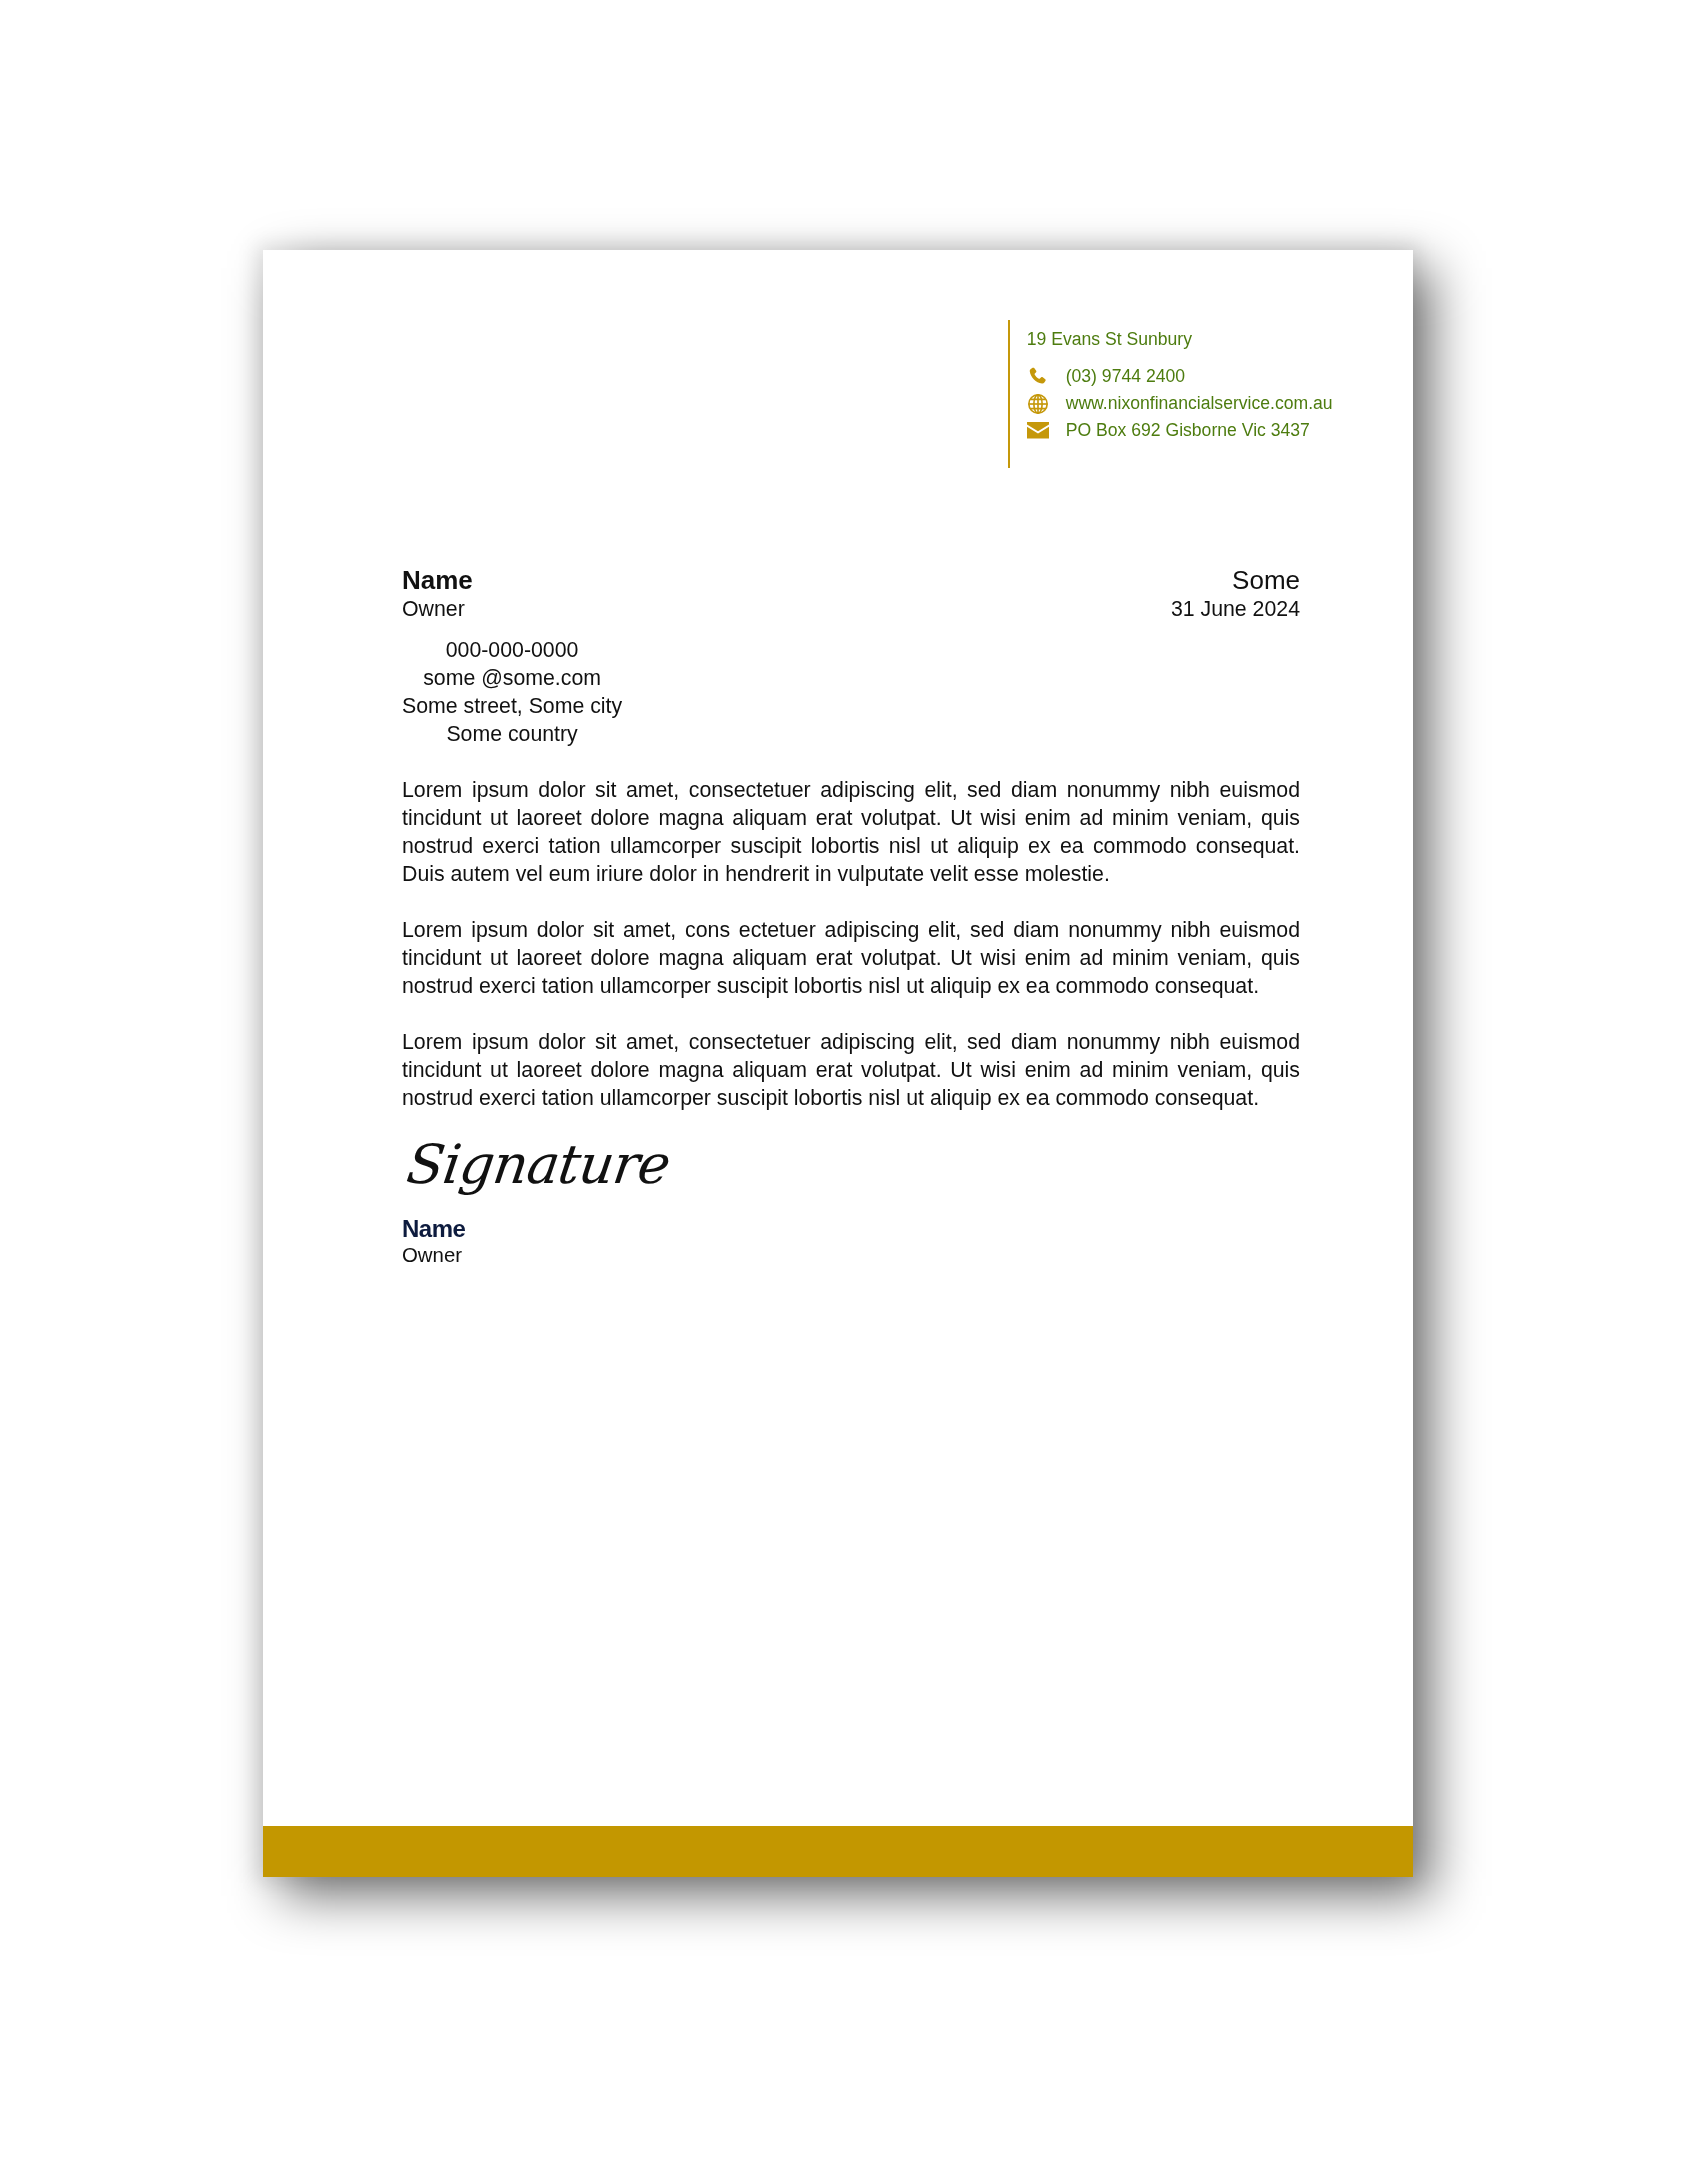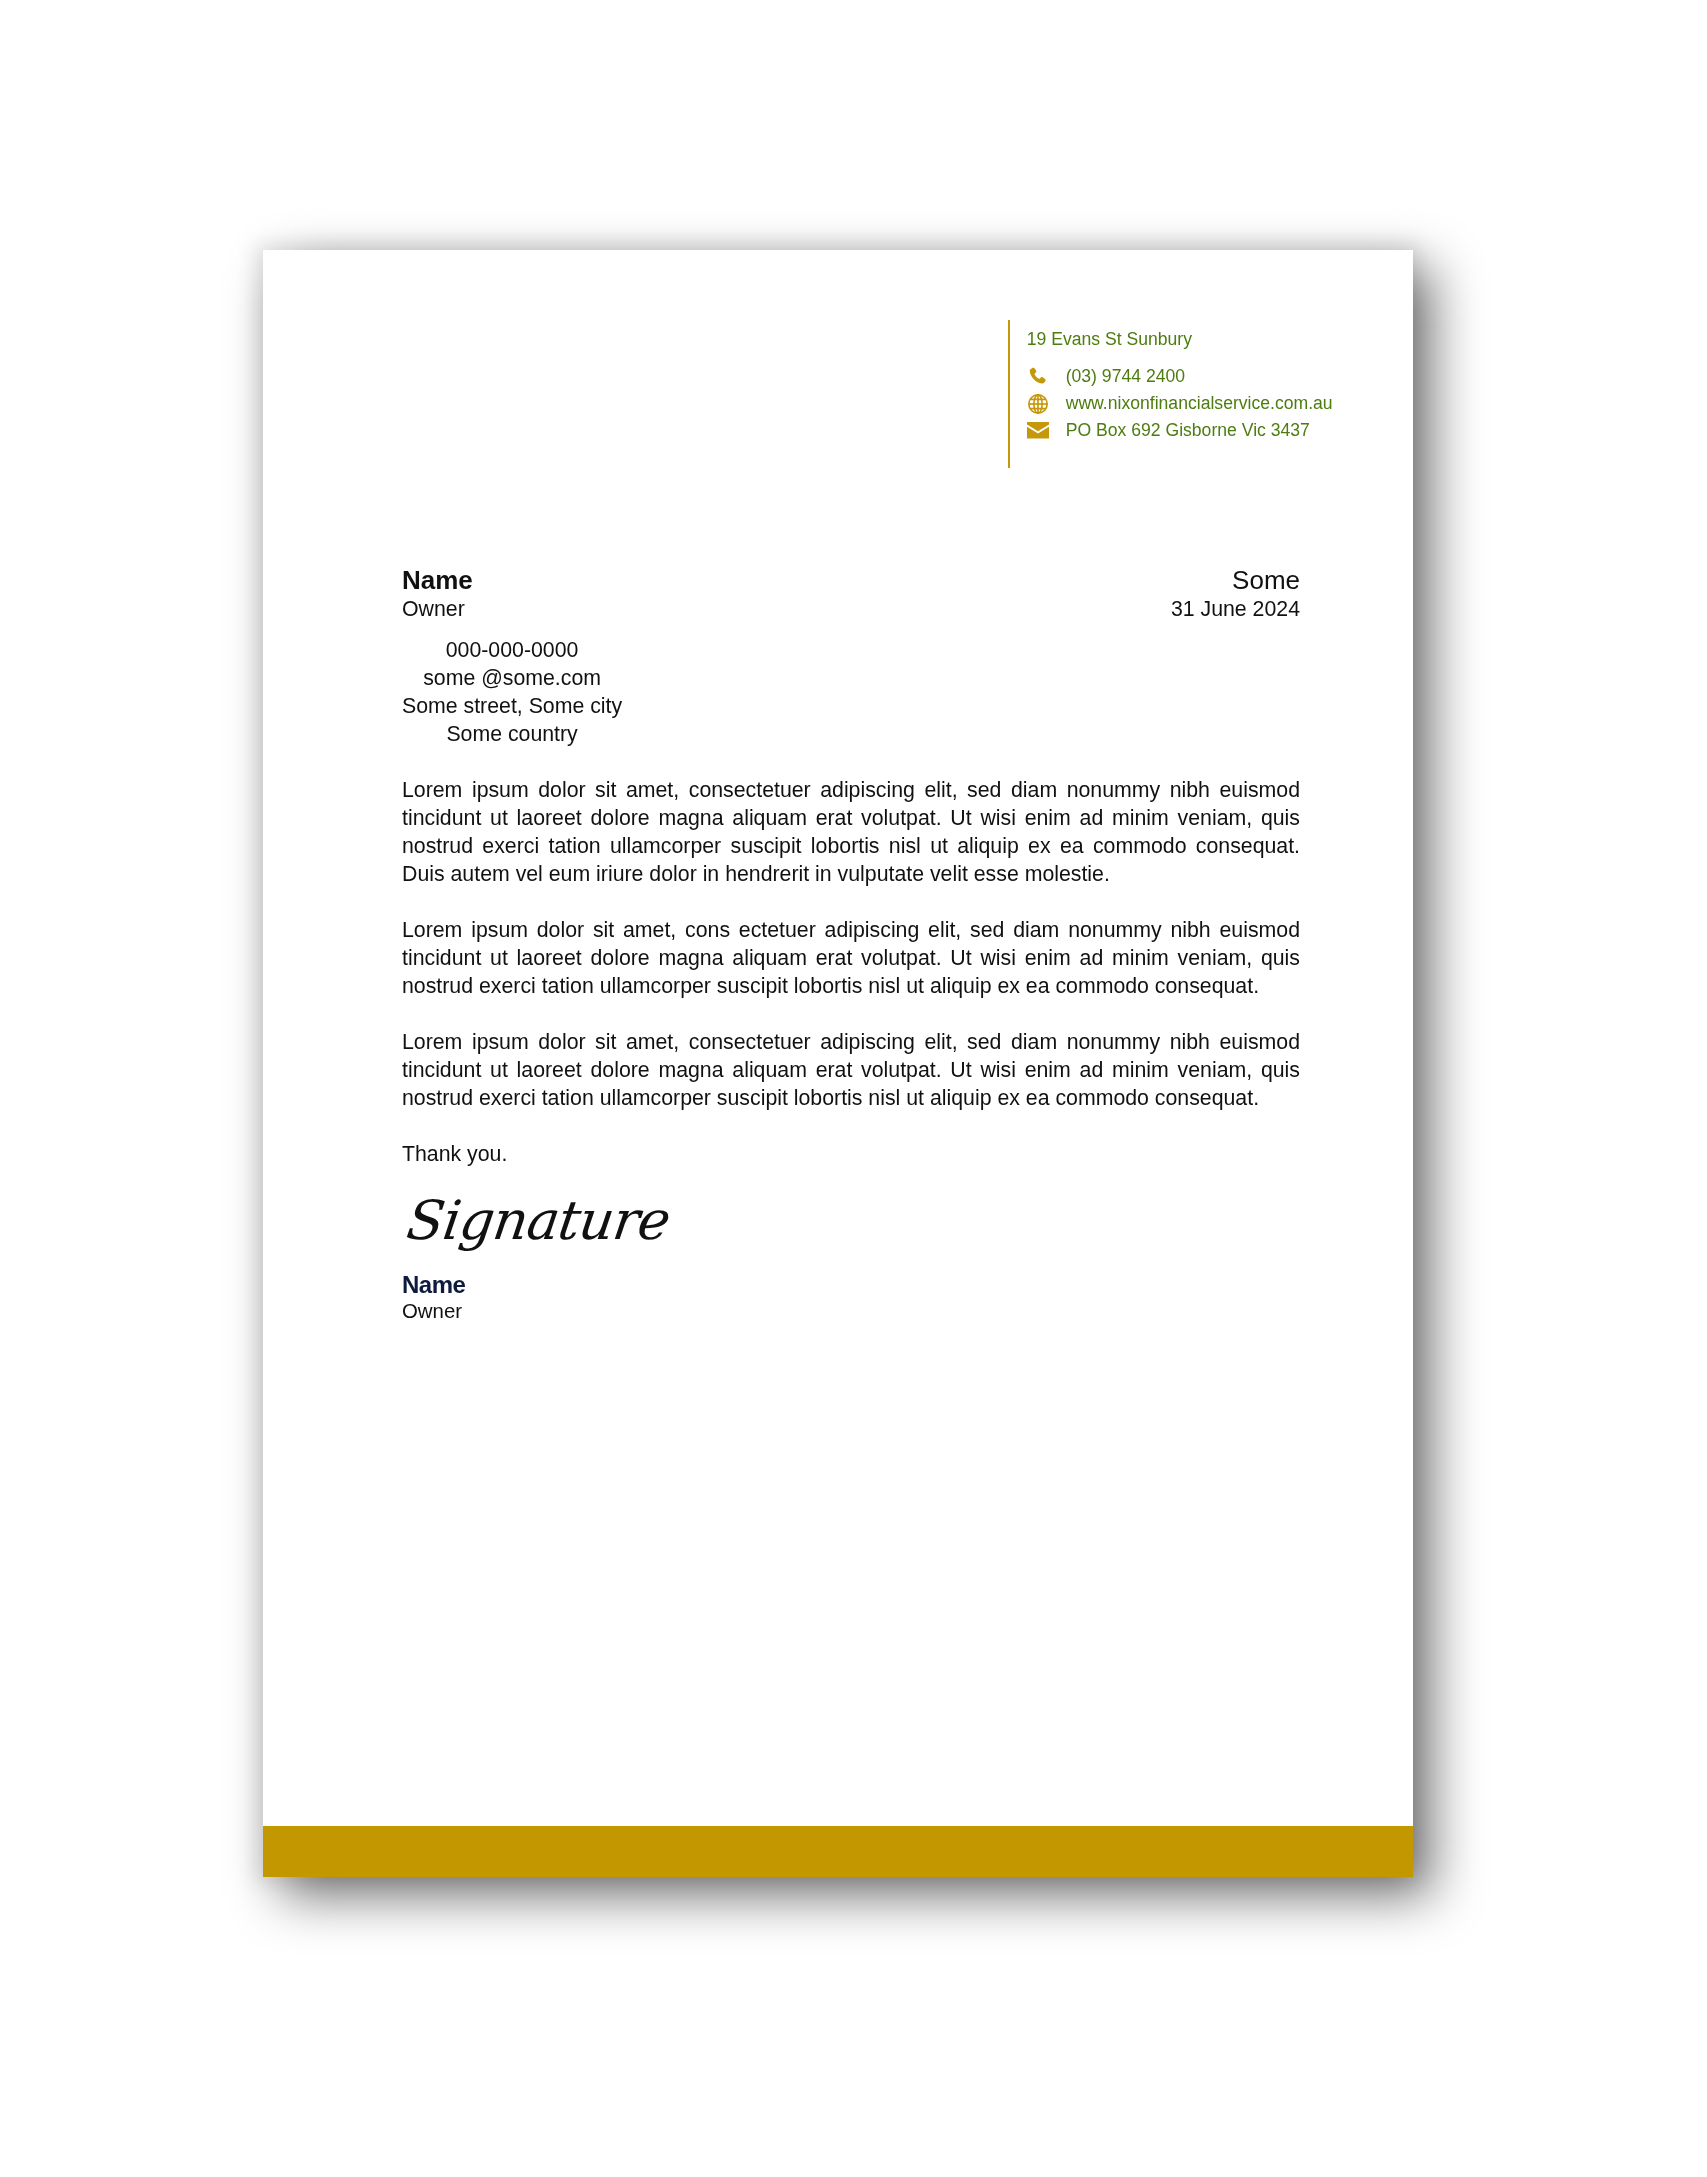--- a/index.html
+++ b/index.html
@@ -239,21 +239,20 @@
       </div>
       <div class="date-block">
         <div class="date-label">Some</div>
         <div>31 June 2024</div>
       </div>
     </div>
 
     <div class="para">Lorem ipsum dolor sit amet, consectetuer adipiscing elit, sed diam nonummy nibh euis­mod tincidunt ut laoreet dolore magna aliquam erat volutpat. Ut wisi enim ad minim veniam, quis nostrud exerci tation ullamcorper suscipit lobortis nisl ut aliquip ex ea com­modo consequat. Duis autem vel eum iriure dolor in hendrerit in vulputate velit esse molestie.</div>
     <div class="para">Lorem ipsum dolor sit amet, cons ectetuer adipiscing elit, sed diam nonummy nibh euis­mod tincidunt ut laoreet dolore magna aliquam erat volutpat. Ut wisi enim ad minim veniam, quis nostrud exerci tation ullamcorper suscipit lobortis nisl ut aliquip ex ea com­modo consequat.</div>
     <div class="para">Lorem ipsum dolor sit amet, consectetuer adipiscing elit, sed diam nonummy nibh euis­mod tincidunt ut laoreet dolore magna aliquam erat volutpat. Ut wisi enim ad minim veniam, quis nostrud exerci tation ullamcorper suscipit lobortis nisl ut aliquip ex ea com­modo consequat.</div>
-    <div class="closing">Thank you.</div>
     <div class="signature">Signature</div>
     <div class="sig-name" style="color: rgb(13, 27, 62);">Name</div>
     <div class="sig-title">Owner</div>
   </div>
 
   <div class="footer-band" style="background: rgb(195, 151, 0);"></div>
 </div>
 
 
 </body></html>

